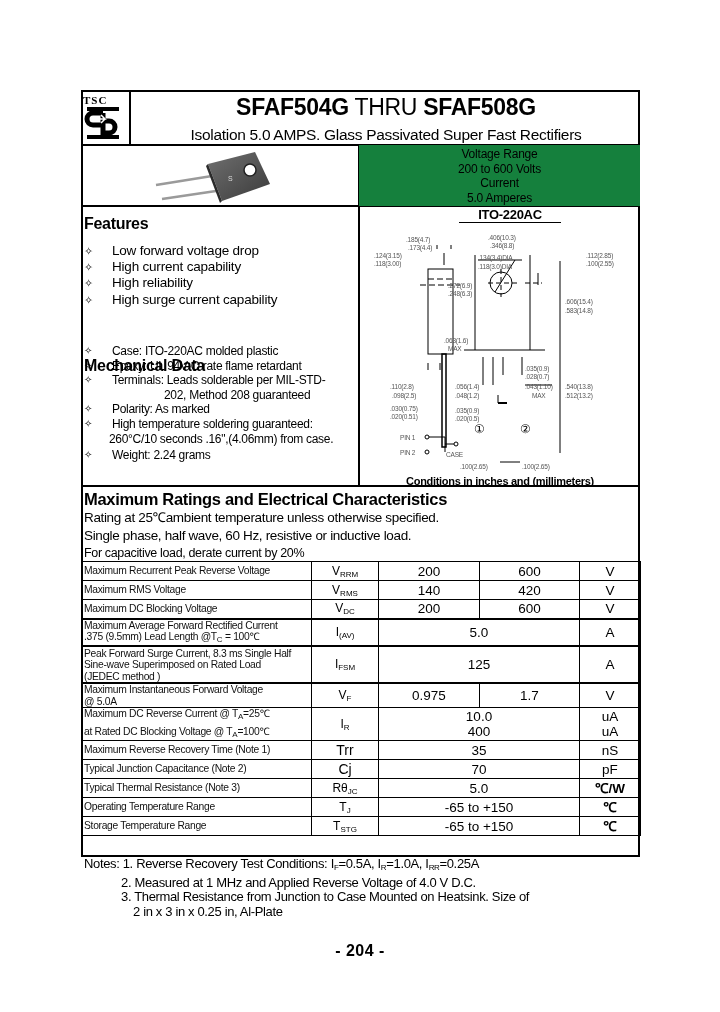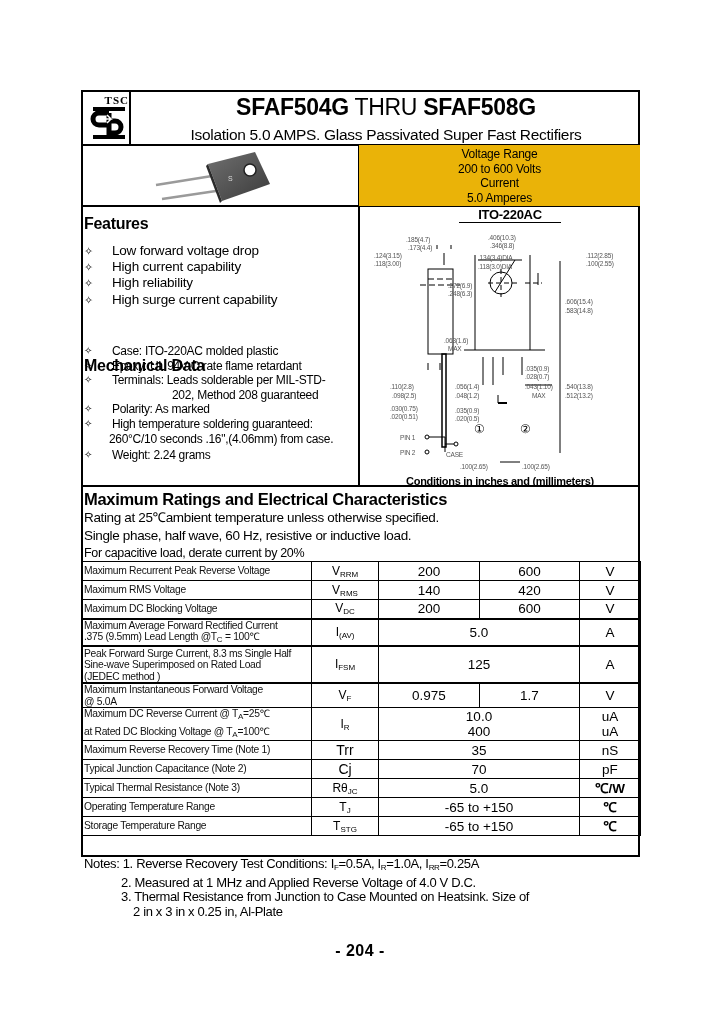--- a/index.html
+++ b/index.html
@@ -3,28 +3,28 @@
   <meta charset="utf-8">
   <style>
     html, body { margin: 0; padding: 0; background: #fff; }
     body { width: 720px; height: 1012px; position: relative; font-family: "Liberation Sans", sans-serif; color: #000; overflow: hidden; }
     .abs { position: absolute; }
     .frame { position: absolute; left: 81px; top: 90px; width: 559px; height: 767px; border: 2px solid #000; box-sizing: border-box; }
     .hline { position: absolute; height: 2px; background: #000; }
     .vline { position: absolute; width: 2px; background: #000; }
 
     
-    .logo { left: 83px; top: 92px; width: 46px; height: 50px; text-align: right; }
+    .logo { left: 83px; top: 92px; width: 46px; height: 50px; text-align: left; }
     .logo .tsc { font-family: "Liberation Serif", serif; font-weight: bold; font-size: 11px; letter-spacing: 1px; line-height: 12px; margin-top: 2px; }
     .title { left: 132px; top: 93px; width: 508px; text-align: center; font-size: 23px; line-height: 28px; letter-spacing: -0.3px; }
     .title b { font-weight: bold; }
     .subtitle { left: 132px; top: 126px; width: 508px; text-align: center; font-size: 15.5px; line-height: 18px; letter-spacing: -0.3px; }
 
     
-    .voltage-box { left: 359px; top: 145px; width: 281px; height: 61px; background: #eab308; text-align: center; font-size: 12px; line-height: 14.5px; padding-top: 2px; box-sizing: border-box; letter-spacing: -0.2px; }
+    .voltage-box { left: 359px; top: 145px; width: 281px; height: 61px; background: #15803d; text-align: center; font-size: 12px; line-height: 14.5px; padding-top: 2px; box-sizing: border-box; letter-spacing: -0.2px; }
 
     
     .section-h { font-weight: bold; font-size: 16px; letter-spacing: -0.3px; }
     .feat-list { left: 84px; width: 270px; font-size: 13.5px; line-height: 16.2px; letter-spacing: -0.2px; }
     .feat-list .row { position: relative; padding-left: 28px; white-space: nowrap; }
     .feat-list .row .bullet { position: absolute; left: 0; top: 0; font-size: 11px; }
     .mech-list { left: 84px; width: 280px; font-size: 12px; line-height: 14.6px; letter-spacing: -0.3px; }
     .mech-list .row { position: relative; padding-left: 28px; white-space: nowrap; }
     .mech-list .row .bullet { position: absolute; left: 0; top: 0; font-size: 10px; }
     .mech-list .cont { padding-left: 56px; }
@@ -115,21 +115,21 @@
   <div class="row"><span class="bullet">✧</span><span>High current capability</span></div>
   <div class="row"><span class="bullet">✧</span><span>High reliability</span></div>
   <div class="row"><span class="bullet">✧</span><span>High surge current capability</span></div>
 </div>
 
 <div class="abs section-h" style="left:84px;top:317px;margin-top:40px;">Mechanical Data</div>
 <div class="abs mech-list" style="top:344px;">
   <div class="row"><span class="bullet">✧</span><span>Case: ITO-220AC molded plastic</span></div>
   <div class="row"><span class="bullet">✧</span><span>Epoxy: UL 94V-O rate flame retardant</span></div>
   <div class="row"><span class="bullet">✧</span><span>Terminals: Leads solderable per MIL-STD-</span></div>
-  <div class="row cont" style="padding-left:80px;margin-left:8px;"><span>202, Method 208 guaranteed</span></div>
+  <div class="row cont" style="padding-left:80px;"><span>202, Method 208 guaranteed</span></div>
   <div class="row"><span class="bullet">✧</span><span>Polarity: As marked</span></div>
   <div class="row"><span class="bullet">✧</span><span>High temperature soldering guaranteed:</span></div>
   <div class="row" style="padding-left:25px;"><span>260°C/10 seconds .16",(4.06mm) from case.</span></div>
   <div class="row" style="margin-top:2px;"><span class="bullet">✧</span><span>Weight: 2.24 grams</span></div>
 </div>
 
 <div class="abs pkg-label">ITO-220AC</div>
 <div class="abs" style="left:360px;top:225px;width:280px;height:250px;">
   <svg width="280" height="250" viewBox="0 0 280 250" style="position:absolute;left:0;top:0;">
     <g stroke="#000" fill="none" stroke-width="1">

